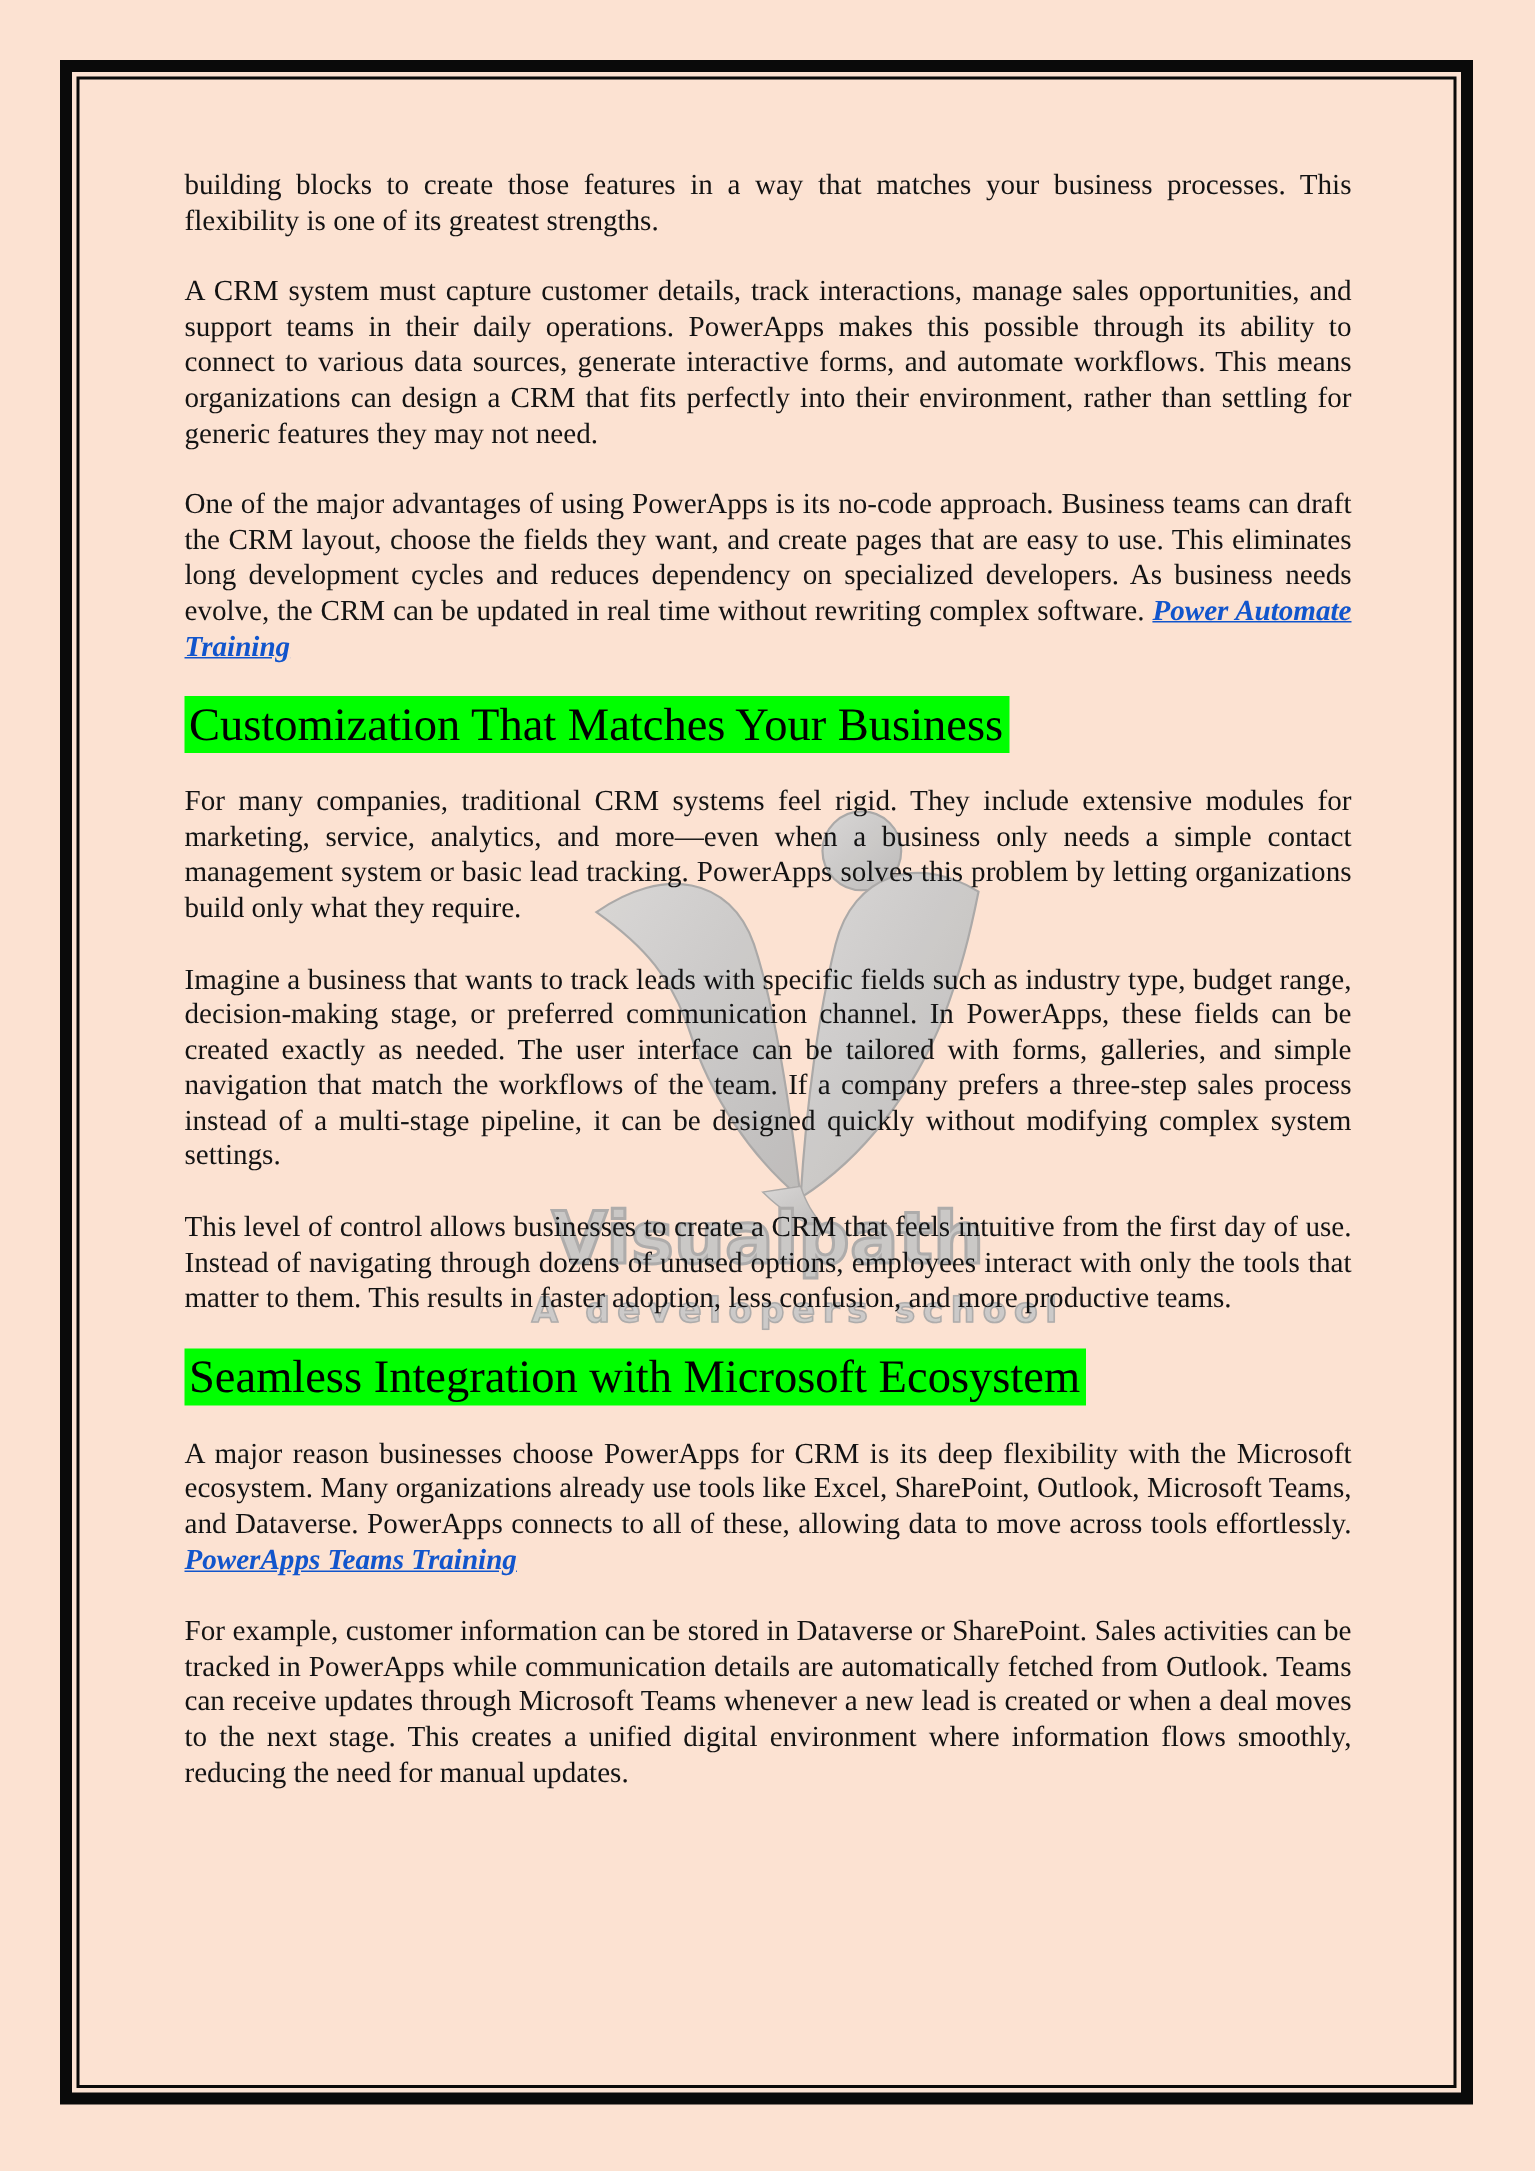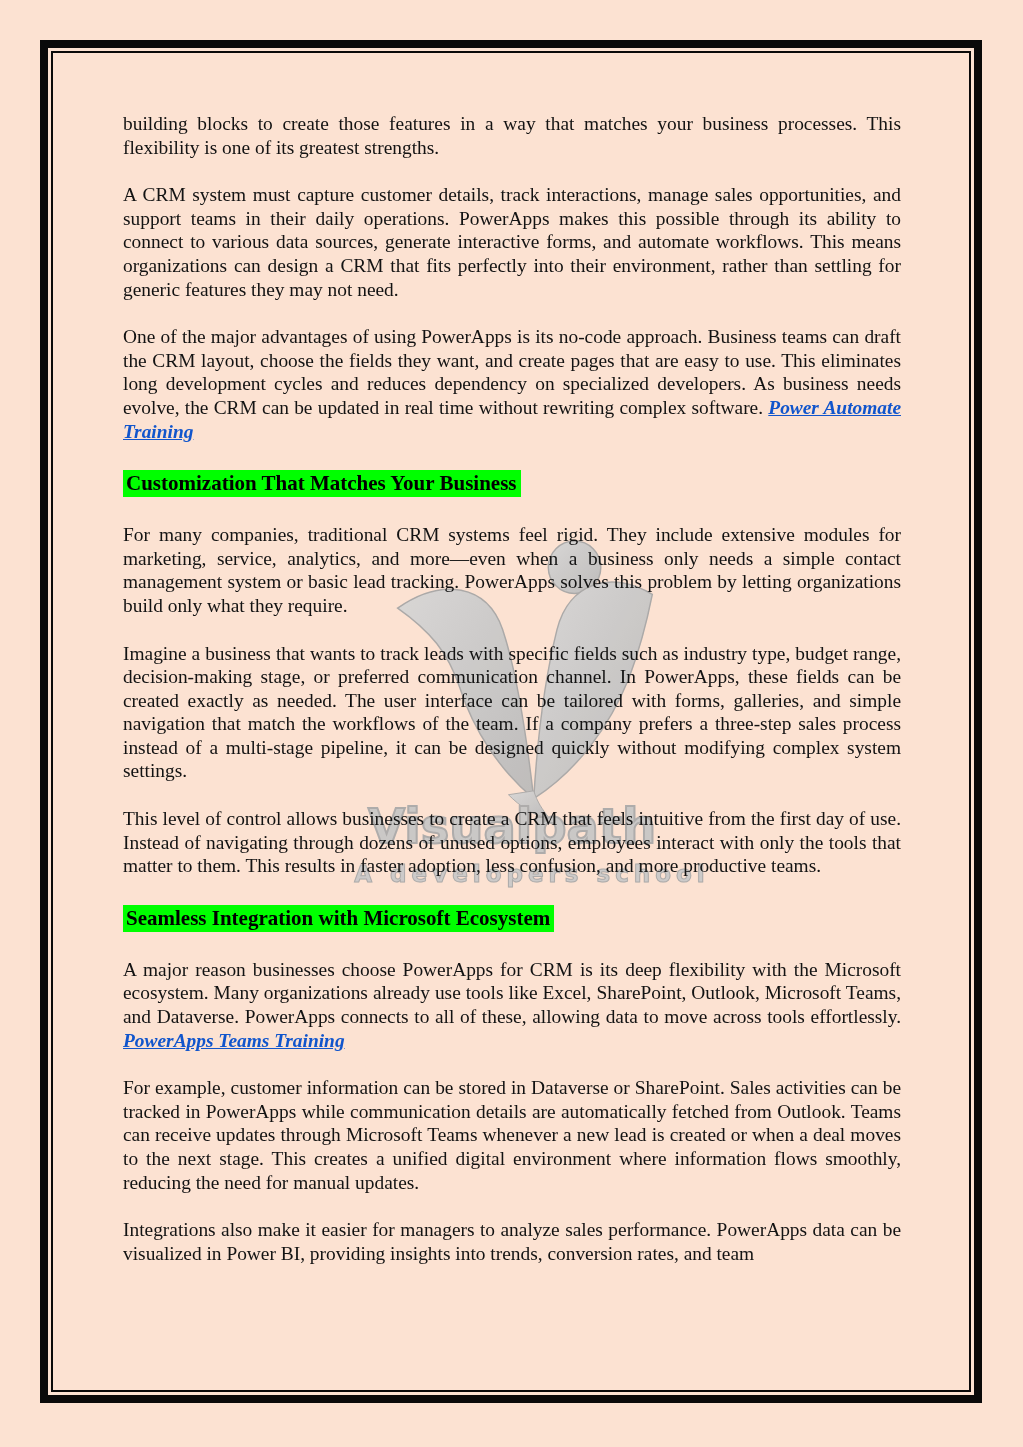--- a/index.html
+++ b/index.html
@@ -51,21 +51,21 @@
   .text-area {
     position: absolute; left: 123px; top: 112px; width: 778px;
     z-index: 2;
     color: #131313;
     font-size: 19.4px; line-height: 23.6px;
     text-align: justify;
   }
   .text-area p { margin: 0 0 24px 0; }
   .section-heading {
     margin: 0 0 24px 0;
-    font-size: 21px; line-height: 32px; font-weight: bold;
+    font-size: 31px; line-height: 32px; font-weight: normal;
     color: #000; text-align: left;
   }
   .hl { background: var(--hl); padding: 1px 4px 2px 3px; }
   .doc-link {
     color: var(--link);
     font-weight: bold; font-style: italic;
     text-decoration: underline;
     cursor: pointer;
   }
 </style>
@@ -112,16 +112,15 @@
 
     <p>This level of control allows businesses to create a CRM that feels intuitive from the first day of use. Instead of navigating through dozens of unused options, employees interact with only the tools that matter to them. This results in faster adoption, less confusion, and more productive teams.</p>
 
     <h2 class="section-heading"><span class="hl">Seamless Integration with Microsoft Ecosystem</span></h2>
 
     <p><span>A major reason businesses choose PowerApps for CRM is its deep flexibility with the Microsoft ecosystem. Many organizations already use tools like Excel, SharePoint, Outlook, Microsoft Teams, and Dataverse. PowerApps connects to all of these, allowing data to move across tools effortlessly.</span>
       <a class="doc-link" href="#">PowerApps Teams Training</a></p>
 
     <p>For example, customer information can be stored in Dataverse or SharePoint. Sales activities can be tracked in PowerApps while communication details are automatically fetched from Outlook. Teams can receive updates through Microsoft Teams whenever a new lead is created or when a deal moves to the next stage. This creates a unified digital environment where information flows smoothly, reducing the need for manual updates.</p>
 
-    <p>Integrations also make it easier for managers to analyze sales performance. PowerApps data can be visualized in Power BI, providing insights into trends, conversion rates, and team</p>
 
   </div>
 </div>
 
 </body></html>

